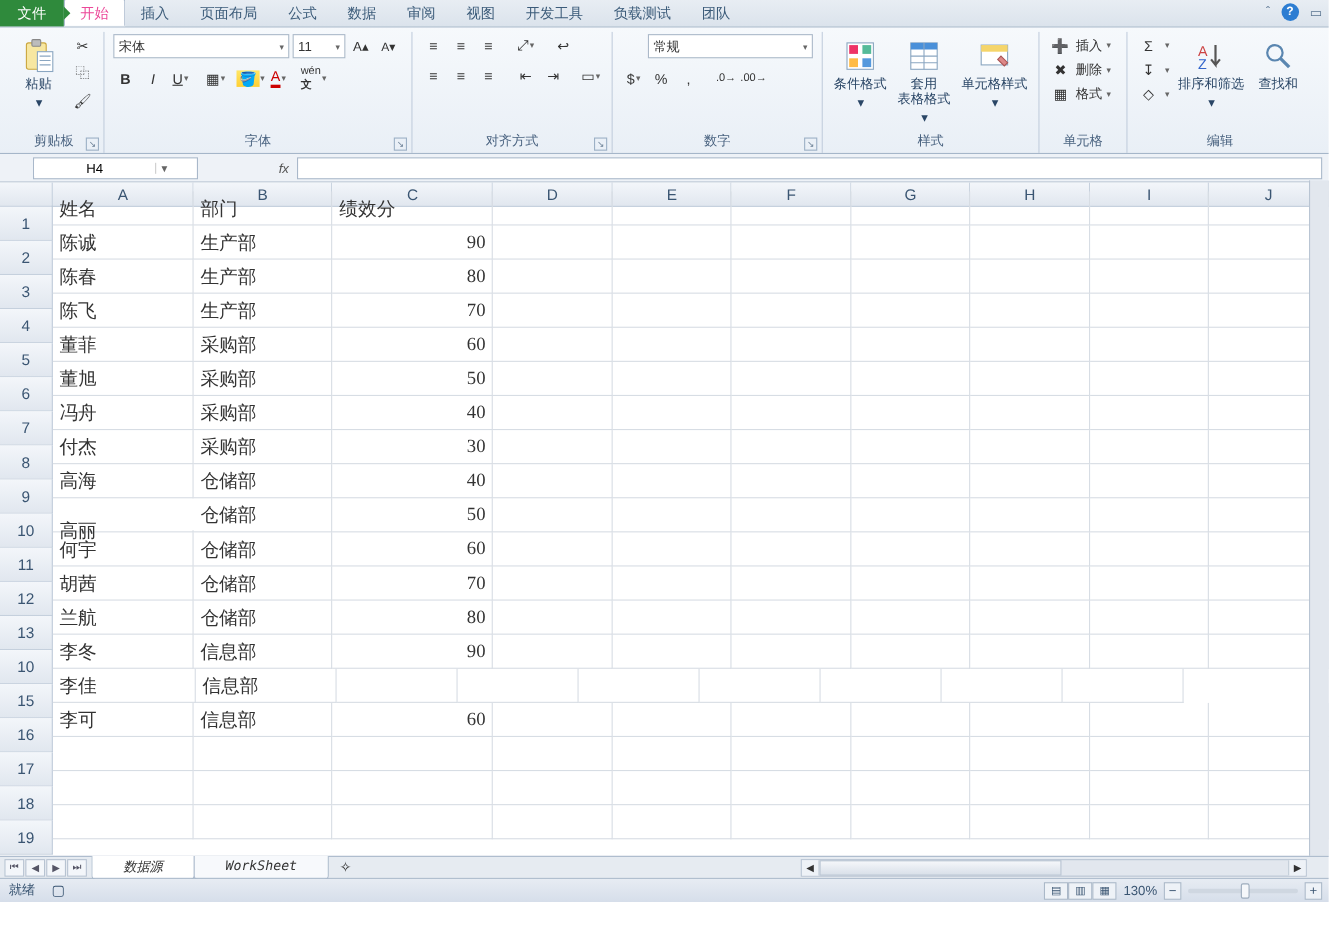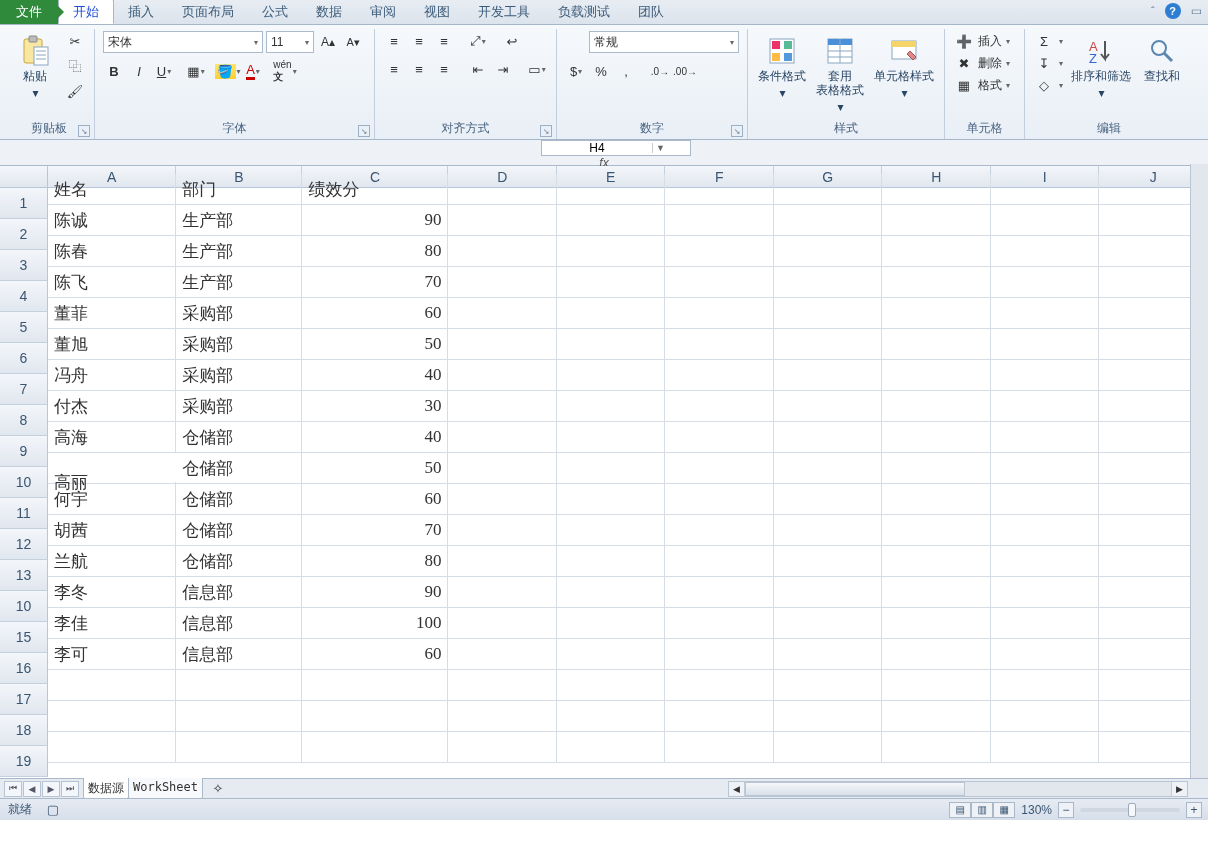--- a/index.html
+++ b/index.html
@@ -3,41 +3,41 @@
 <meta charset="utf-8">
 <style>
 * { margin:0; padding:0; box-sizing:border-box; font-family:"Microsoft YaHei","SimSun",sans-serif; }
 body { background:#fff; width:1208px; height:842px; overflow:hidden; font-size:12px; color:#333; }
 
 
 .tabs-row { height:25px; background:linear-gradient(#e8edf3,#dbe3ec); display:flex; align-items:flex-end; border-bottom:1px solid #a5b6c9; position:relative;}
 .tab-file { background:#2f8a3c; color:#fff; padding:4px 16px; font-size:13px; height:25px; display:flex; align-items:center; position:relative;}
 .tab-file::after { content:""; position:absolute; right:-6px; top:7px; border-left:6px solid #2f8a3c; border-top:6px solid transparent; border-bottom:6px solid transparent;}
 .tab { padding:4px 14px; font-size:13px; color:#3b5b79; cursor:pointer; height:25px; display:flex; align-items:center;}
-.tab.active { background:#fff; border:1px solid #a5b6c9; border-bottom:1px solid #fff; border-radius:2px 2px 0 0; color:#1d4ed8; margin-bottom:-1px;}
+.tab.active { background:#fff; border:1px solid #a5b6c9; border-bottom:1px solid #fff; border-radius:2px 2px 0 0; color:#ec4899; margin-bottom:-1px;}
 .tabs-right { position:absolute; right:6px; top:3px; display:flex; gap:10px; align-items:center; color:#5b7591;}
 .help-circle { width:16px; height:16px; border-radius:50%; background:#2d7dd2; color:#fff; display:flex; align-items:center; justify-content:center; font-weight:bold; font-size:11px;}
 
 
 .ribbon { height:115px; background:linear-gradient(#f6f9fc,#e9eff6); border-bottom:1px solid #a5b6c9; display:flex; padding:4px 4px 0 4px; }
 .group { border-right:1px solid #c2cedd; padding:2px 8px 0 8px; display:flex; flex-direction:column; justify-content:space-between; position:relative;}
 .group-body { display:flex; gap:6px; align-items:flex-start; flex:1;}
 .group-label { text-align:center; font-size:12px; color:#4a6380; padding-bottom:2px; position:relative;}
 .group-label .launcher { position:absolute; right:-4px; bottom:2px; width:12px; height:12px; border:1px solid #9cb0c5; background:#eaf0f7; font-size:8px; display:flex; align-items:center; justify-content:center; color:#6a7f95;}
 .big-btn { display:flex; flex-direction:column; align-items:center; gap:3px; padding:4px 2px; cursor:pointer; min-width:46px;}
 .big-btn .ic { width:32px; height:32px; display:flex; align-items:center; justify-content:center; font-size:22px;}
 .big-btn span { font-size:12px; color:#2a4666; text-align:center; line-height:1.15;}
 .row { display:flex; gap:3px; align-items:center;}
 .col { display:flex; flex-direction:column; gap:5px;}
 .sm-ic { width:22px; height:20px; border:1px solid transparent; display:flex; align-items:center; justify-content:center; font-size:13px; cursor:pointer; border-radius:2px;}
 .combo { height:22px; border:1px solid #abb9c9; background:#fff; display:flex; align-items:center; padding:0 4px; font-size:12px;}
 .combo .dd { margin-left:auto; font-size:8px; color:#666;}
 
 
-.formula-row { height:26px; border-bottom:1px solid #a9b8ca; background:#eef2f7; display:flex; align-items:center;flex-direction:column;}
+.formula-row { height:26px; border-bottom:1px solid #a9b8ca; background:#eef2f7; display:flex; align-items:center;}
 .name-box { width:150px; height:20px; margin:0 6px 0 30px; border:1px solid #a9b8ca; background:#fff; display:flex; align-items:center;}
 .name-box input { border:none; width:110px; padding:0 6px; font-size:12px; outline:none; text-align:center;}
 .name-box .dd { width:16px; text-align:center; color:#666; border-left:1px solid #ccc; font-size:9px;}
 .fx-ic { width:24px; display:flex; justify-content:center; font-style:italic; color:#555;}
 .formula-input { flex:1; height:20px; border:1px solid #a9b8ca; background:#fff; margin-right:6px;}
 
 
 .sheet { position:relative; height:612px; overflow:hidden; background:#fff;}
 .corner { position:absolute; left:0; top:0; width:48px; height:22px; background:linear-gradient(#f3f6fa,#e1e7ef); border-right:1px solid #b9c6d6; border-bottom:1px solid #b9c6d6;}
 .col-headers { position:absolute; left:48px; top:0; right:0; height:22px; display:flex;}
@@ -46,21 +46,21 @@
 .rh { height:31px; background:linear-gradient(#f3f6fa,#e1e7ef); border-bottom:1px solid #c5d0dd; border-right:1px solid #b9c6d6; display:flex; align-items:center; justify-content:center; color:#3a5572; font-size:14px;}
 .cells { position:absolute; left:48px; top:8px; right:0;}
 .crow { display:flex; height:31px;}
 .cell { border-right:1px solid #d7dde4; border-bottom:1px solid #d7dde4; padding:0 6px; display:flex; align-items:center; font-size:17px; font-family:"SimSun",serif;}
 .cell.num { justify-content:flex-end;}
 
 
 .sheet-tabs-row { height:20px; background:#e6ebf1; border-top:1px solid #a9b8ca; display:flex; align-items:center; font-size:12px; position:relative;}
 .nav-btns { display:flex; padding:0 4px;}
 .nav-btns div { width:18px; height:16px; border:1px solid #b7c3d1; background:#f3f6fa; margin-right:1px; display:flex; align-items:center; justify-content:center; font-size:9px; color:#556;}
-.sheet-tab { padding:2px 4px; border:1px solid #a9b8ca; border-top:none; background:#f7f9fc; margin-left:-1px; border-radius:0 0 4px 4px; font-family:"SimSun",monospace;}
+.sheet-tab { padding:2px 28px; border:1px solid #a9b8ca; border-top:none; background:#f7f9fc; margin-left:-1px; border-radius:0 0 4px 4px; font-family:"SimSun",monospace;font-style:italic;}
 .sheet-tab.active { background:#fff; font-weight:normal;}
 .hscroll { position:absolute; right:20px; top:2px; width:460px; height:16px; background:#e2e7ee; border:1px solid #b9c5d3; display:flex;}
 .hscroll .ar { width:16px; background:#eef2f7; border-right:1px solid #c3ccd7; display:flex; align-items:center; justify-content:center; font-size:9px;}
 .hscroll .ar:last-child { border-right:none; border-left:1px solid #c3ccd7;}
 .hscroll .thumb { width:220px; background:linear-gradient(#f5f7fa,#d9e0e9); border:1px solid #b9c5d3; margin:0;}
 .vscroll { position:absolute; right:0; top:164px; width:18px; height:614px; background:#e2e7ee; border-left:1px solid #b9c5d3;}
 
 
 .status { height:22px; background:linear-gradient(#e7ecf3,#d6deea); border-top:1px solid #a9b8ca; display:flex; align-items:center; padding:0 8px; font-size:12px; color:#3a5572; position:relative;}
 .status .right { position:absolute; right:6px; display:flex; align-items:center; gap:6px;}
@@ -533,21 +533,20 @@
         <div class="cell" style="width: 110px;"></div>
         <div class="cell" style="width: 110px;"></div>
         <div class="cell" style="width: 110px;"></div>
         <div class="cell" style="width: 110px;"></div>
         <div class="cell" style="width: 110px;"></div>
         <div class="cell" style="width: 110px;"></div>
       </div>
       <div class="crow">
         <div class="cell" style="width: 130px;">李佳</div>
         <div class="cell" style="width: 128px;">信息部</div>
-        <div class="cell num" style="width: 148px;">100</div>
         <div class="cell" style="width: 110px;"></div>
         <div class="cell" style="width: 110px;"></div>
         <div class="cell" style="width: 110px;"></div>
         <div class="cell" style="width: 110px;"></div>
         <div class="cell" style="width: 110px;"></div>
         <div class="cell" style="width: 110px;"></div>
         <div class="cell" style="width: 110px;"></div>
       </div>
       <div class="crow">
         <div class="cell" style="width: 130px;">李可</div>

